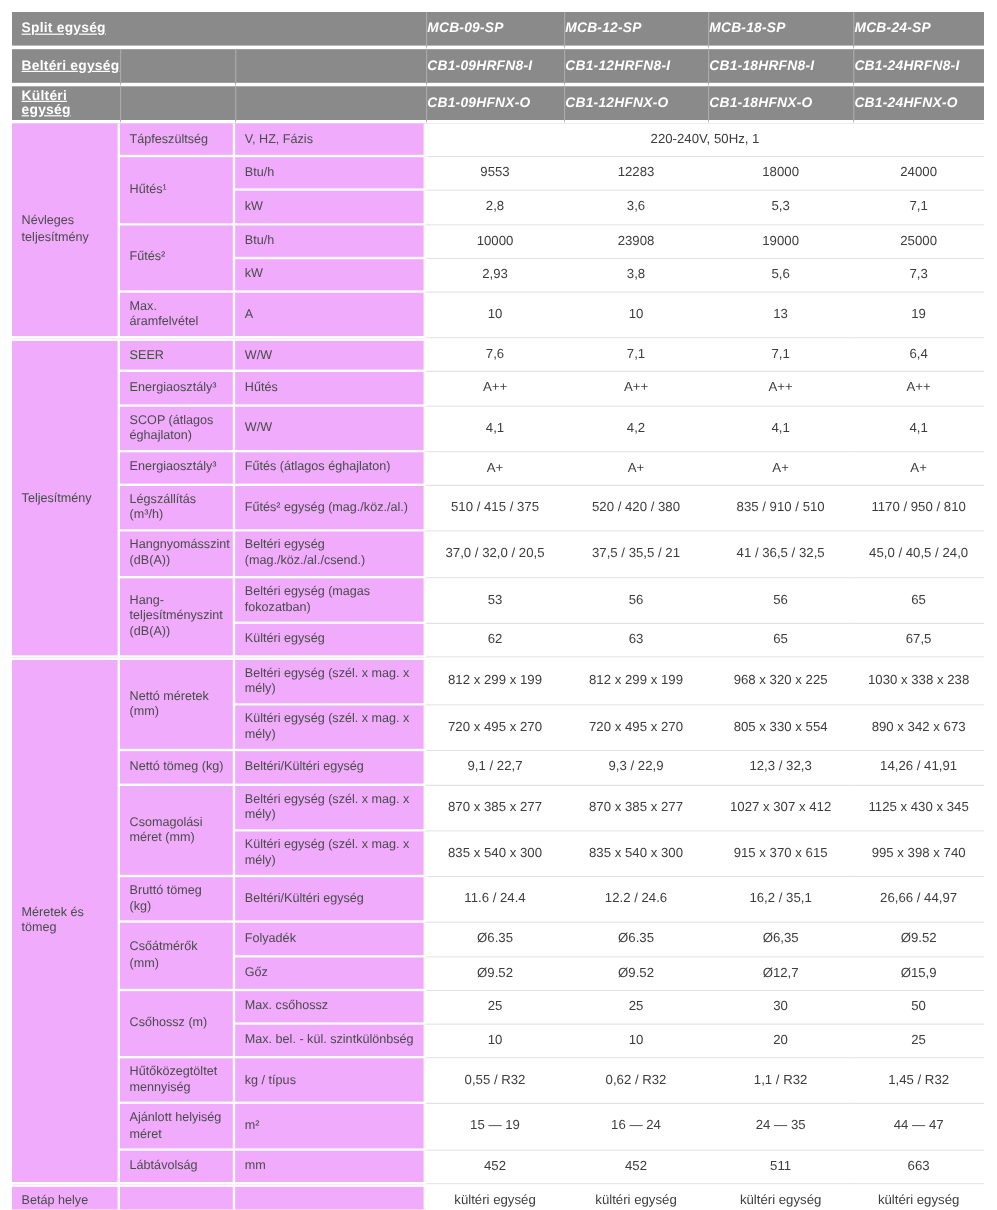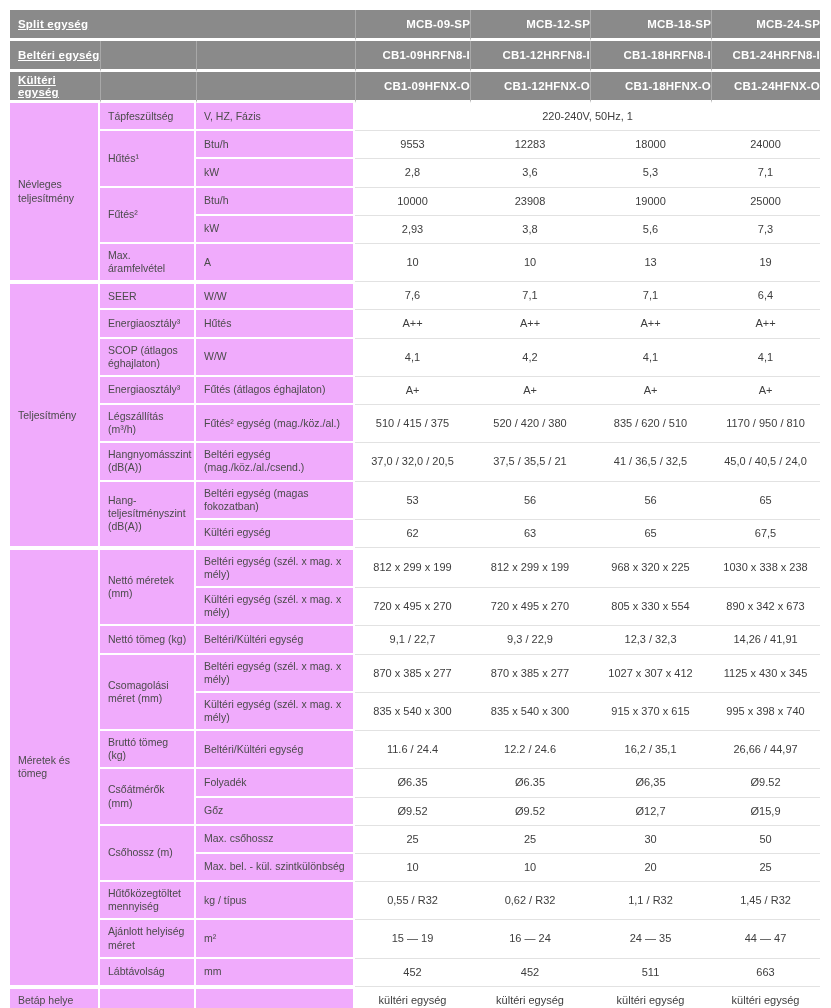--- a/index.html
+++ b/index.html
@@ -19,21 +19,21 @@
   
   th {
     background: #8a8a8a; color: #ffffff;
     font-size: 11.5px; font-weight: bold;
     height: 31px;
     border-bottom: 3px solid #ffffff;
     letter-spacing: .2px;
     vertical-align: middle;
   }
   th.hlbl { text-align: left; padding-left: 8px; text-decoration: underline; }
-  th.hval { text-align: right; border-left: 1px solid #a8a8a8; }
+  th.hval { text-align: left; border-left: 1px solid #a8a8a8; font-style: italic; }
   th.hsep { border-left: 1px solid #a8a8a8; }
   
   td.lbl {
     background: #f0abfc; color: #4b4b4b;
     font-size: 10.5px; line-height: 1.25;
     padding: 5px 6px 5px 8px;
     border-right: 2px solid #ffffff;
     border-bottom: 2px solid #ffffff;
     vertical-align: middle;
     text-align: left;
@@ -165,21 +165,21 @@
           <td class="val">A+</td>
           <td class="val">A+</td>
           <td class="val">A+</td>
           <td class="val">A+</td>
         </tr>
         <tr>
           <td class="lbl param" rowspan="1">Légszállítás (m³/h)</td>
           <td class="lbl detail">Fűtés² egység (mag./köz./al.)</td>
           <td class="val">510 / 415 / 375</td>
           <td class="val">520 / 420 / 380</td>
-          <td class="val">835 / 620 / 510</td>
+          <td class="val">835 / 910 / 510</td>
           <td class="val">1170 / 950 / 810</td>
         </tr>
         <tr>
           <td class="lbl param" rowspan="1">Hangnyomásszint (dB(A))</td>
           <td class="lbl detail">Beltéri egység (mag./köz./al./csend.)</td>
           <td class="val">37,0 / 32,0 / 20,5</td>
           <td class="val">37,5 / 35,5 / 21</td>
           <td class="val">41 / 36,5 / 32,5</td>
           <td class="val">45,0 / 40,5 / 24,0</td>
         </tr>

